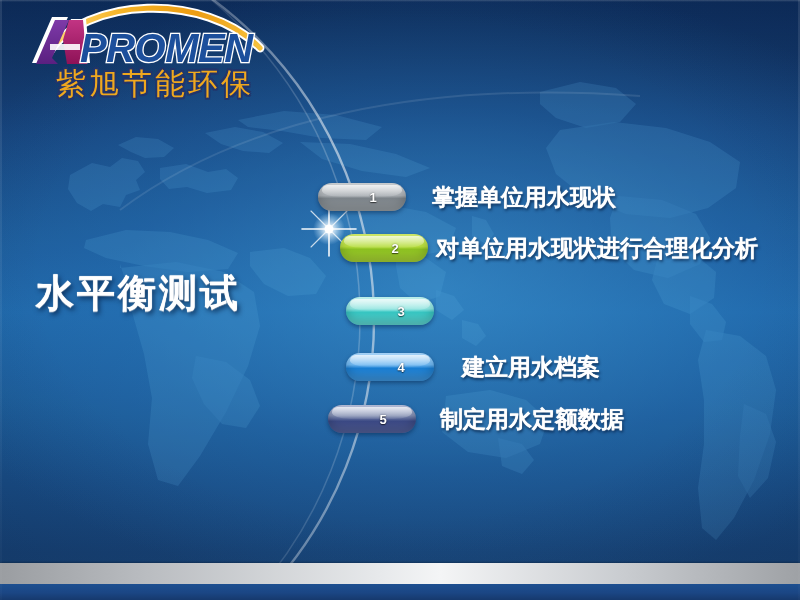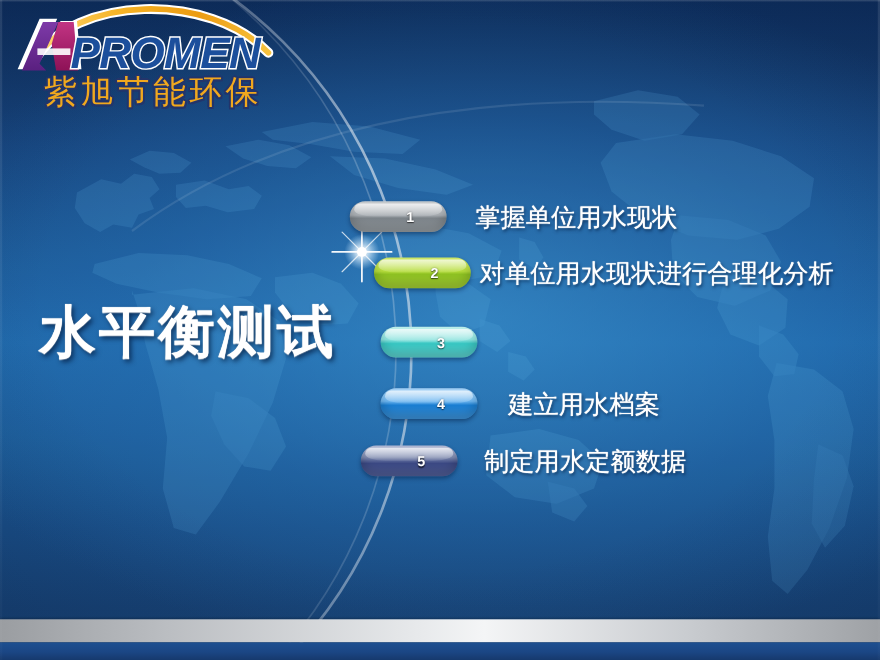--- a/index.html
+++ b/index.html
@@ -23,38 +23,38 @@
     position:absolute;inset:0;pointer-events:none;
     background:
       radial-gradient(ellipse 900px 620px at 50% 45%, rgba(0,0,0,0) 40%, rgba(5,25,60,.38) 100%);
   }
 
   
   .arcs{position:absolute;inset:0;pointer-events:none;}
   .arcs svg{width:100%;height:100%;display:block;}
 
   
-  .logo{position:absolute;left:8px;top:2px;width:268px;height:104px;}
+  .logo{position:absolute;left:24px;top:2px;width:268px;height:104px;}
   .logo svg{display:block;}
   .logo-cn{
     position:absolute;left:32px;top:62px;
     font-size:30px;font-weight:normal;letter-spacing:3px;
     color:#f0a81e;
     text-shadow:
       -1.6px -1.6px 0 #23356b, 1.6px -1.6px 0 #23356b,
       -1.6px  1.6px 0 #23356b, 1.6px  1.6px 0 #23356b,
        0 -1.8px 0 #23356b, 0 1.8px 0 #23356b,
       -1.8px 0 0 #23356b, 1.8px 0 0 #23356b;
     white-space:nowrap;
   }
 
   
   .title{
     position:absolute;left:36px;top:268px;
-    font-size:51px;font-weight:bold;letter-spacing:3px;
+    font-size:38px;font-weight:bold;letter-spacing:3px;
     color:#ffffff;white-space:nowrap;
     text-shadow:
       0 0 1px #ffffff,
       2px 3px 5px rgba(3,25,60,.75),
       0 1px 0 rgba(255,255,255,.6);
   }
 
   
   .list{position:absolute;left:0;top:0;width:800px;height:600px;}
   .row{position:absolute;height:34px;display:flex;align-items:center;}
@@ -83,21 +83,21 @@
   }
 
   .p1{background:linear-gradient(180deg,#c9cdd0 0%,#a8adb2 45%,#7e858b 55%,#9aa1a6 100%);}
   .p2{background:linear-gradient(180deg,#cfe86a 0%,#b5dc3c 45%,#8fc322 55%,#a9d435 100%);}
   .p3{background:linear-gradient(180deg,#bff0ec 0%,#8ce3de 42%,#38c8c4 55%,#5fd6d2 100%);}
   .p4{background:linear-gradient(180deg,#a7d3f7 0%,#6db6f0 42%,#1a7fd4 55%,#3e96de 100%);}
   .p5{background:linear-gradient(180deg,#b3bbd6 0%,#7e8aae 38%,#3c4a86 58%,#54619b 100%);}
 
   .item-text{
     margin-left:26px;
-    font-size:23px;font-weight:normal;color:#ffffff;white-space:nowrap;
+    font-size:23px;font-weight:bold;color:#ffffff;white-space:nowrap;
     text-shadow:
       0 0 1px #fff,
       1px 2px 3px rgba(3,25,60,.8);
   }
 
   
   .sparkle{position:absolute;pointer-events:none;}
   .sparkle svg{display:block;}
 
   

